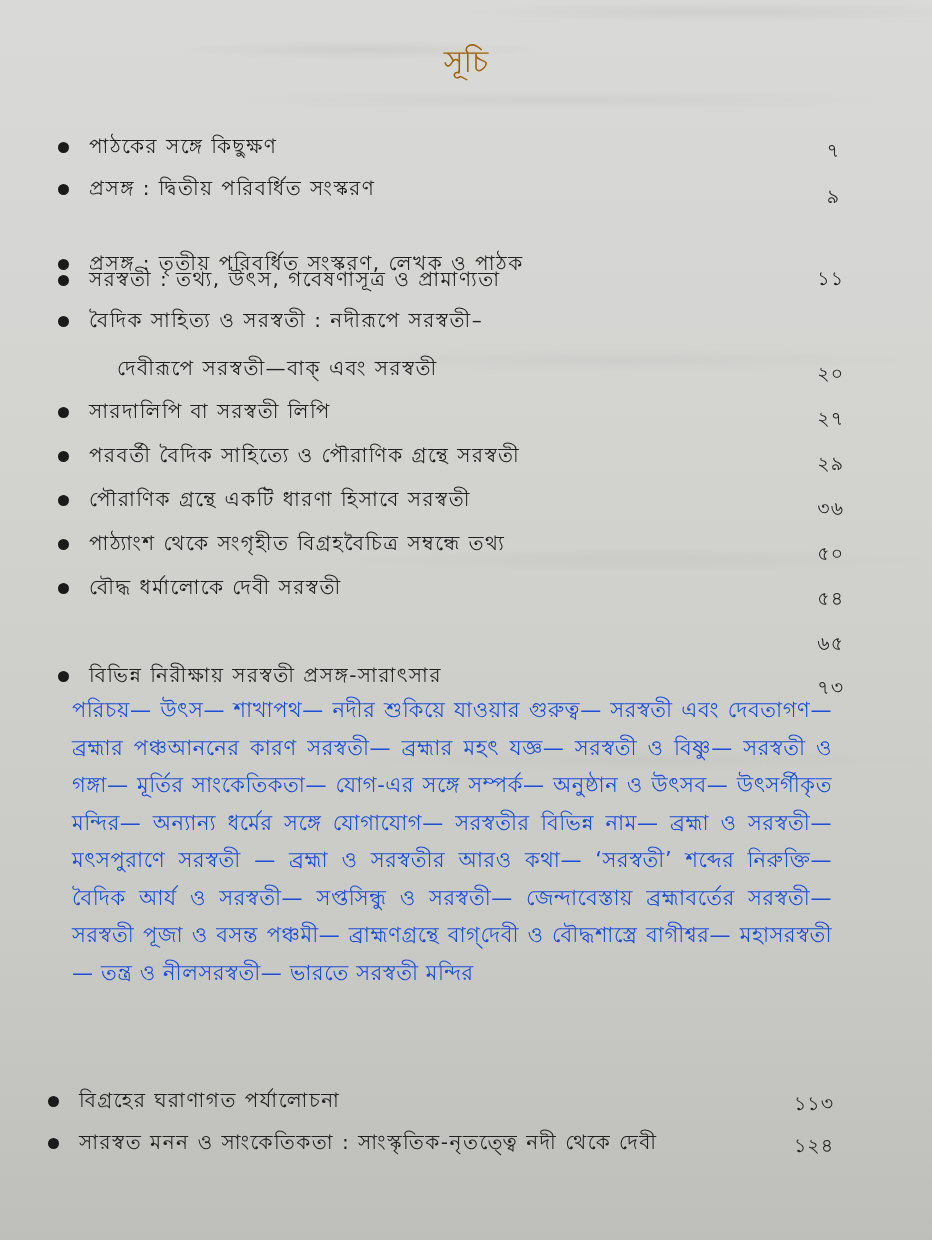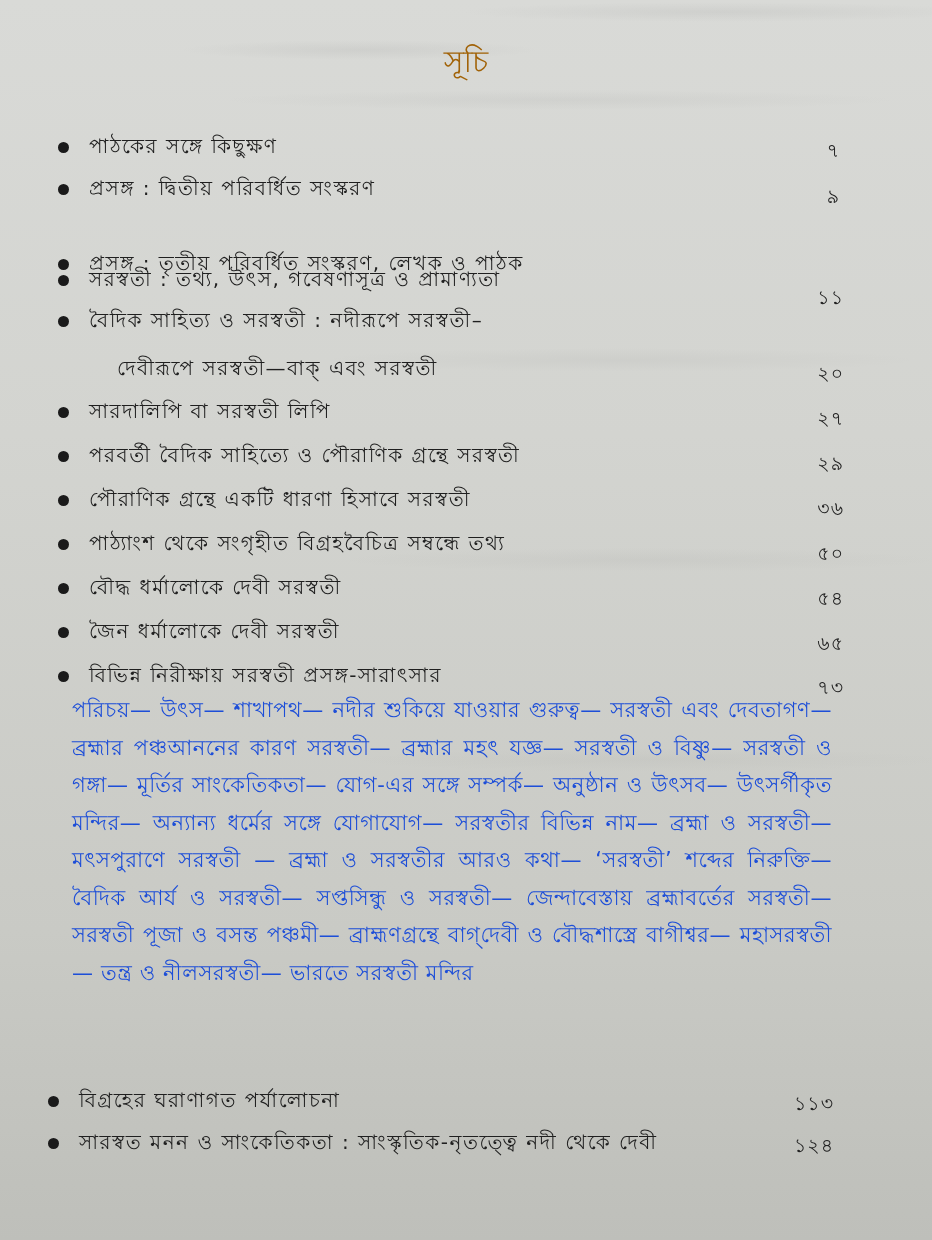--- a/index.html
+++ b/index.html
@@ -122,21 +122,21 @@
 
   <div class="entry" style="top:219px;margin-top:28px;">
     <span class="bullet"></span>
     <span class="entry-title">প্রসঙ্গ : তৃতীয় পরিবর্ধিত সংস্করণ, লেখক ও পাঠক</span>
   </div>
 
   <div class="entry" style="top:263px;">
     <span class="bullet"></span>
     <span class="entry-title">সরস্বতী : তথ্য, উৎস, গবেষণাসূত্র ও প্রামাণ্যতা</span>
   </div>
-  <div class="page-num" style="left:784px;top:280px;">১১</div>
+  <div class="page-num" style="left:784px;top:261px;">১১</div>
 
   <div class="entry" style="top:304px;">
     <span class="bullet"></span>
     <span class="entry-title">বৈদিক সাহিত্য ও সরস্বতী : নদীরূপে সরস্বতী–</span>
   </div>
   <div class="entry-cont" style="top:352px;">দেবীরূপে সরস্বতী—বাক্ এবং সরস্বতী</div>
   <div class="page-num" style="left:784px;top:356px;">২০</div>
 
   <div class="entry" style="top:395px;">
     <span class="bullet"></span>
@@ -161,24 +161,20 @@
     <span class="entry-title">পাঠ্যাংশ থেকে সংগৃহীত বিগ্রহবৈচিত্র সম্বন্ধে তথ্য</span>
   </div>
   <div class="page-num" style="left:784px;top:536px;">৫০</div>
 
   <div class="entry" style="top:571px;">
     <span class="bullet"></span>
     <span class="entry-title">বৌদ্ধ ধর্মালোকে দেবী সরস্বতী</span>
   </div>
   <div class="page-num" style="left:784px;top:581px;">৫৪</div>
 
-  <div class="entry" style="top:615px;">
-    <span class="bullet"></span>
-    <span class="entry-title">জৈন ধর্মালোকে দেবী সরস্বতী</span>
-  </div>
   <div class="page-num" style="left:784px;top:626px;">৬৫</div>
 
   <div class="entry" style="top:659px;">
     <span class="bullet"></span>
     <span class="entry-title">বিভিন্ন নিরীক্ষায় সরস্বতী প্রসঙ্গ-সারাৎসার</span>
   </div>
   <div class="page-num" style="left:784px;top:670px;">৭৩</div>
 
   <div class="subtopics">পরিচয়— উৎস— শাখাপথ— নদীর শুকিয়ে যাওয়ার গুরুত্ব— সরস্বতী এবং দেবতাগণ— ব্রহ্মার পঞ্চআননের কারণ সরস্বতী— ব্রহ্মার মহৎ যজ্ঞ— সরস্বতী ও বিষ্ণু— সরস্বতী ও গঙ্গা— মূর্তির সাংকেতিকতা— যোগ-এর সঙ্গে সম্পর্ক— অনুষ্ঠান ও উৎসব— উৎসর্গীকৃত মন্দির— অন্যান্য ধর্মের সঙ্গে যোগাযোগ— সরস্বতীর বিভিন্ন নাম— ব্রহ্মা ও সরস্বতী— মৎসপুরাণে সরস্বতী — ব্রহ্মা ও সরস্বতীর আরও কথা— ‘সরস্বতী’ শব্দের নিরুক্তি— বৈদিক আর্য ও সরস্বতী— সপ্তসিন্ধু ও সরস্বতী— জেন্দাবেস্তায় ব্রহ্মাবর্তের সরস্বতী— সরস্বতী পূজা ও বসন্ত পঞ্চমী— ব্রাহ্মণগ্রন্থে বাগ্‌দেবী ও বৌদ্ধশাস্ত্রে বাগীশ্বর— মহাসরস্বতী— তন্ত্র ও নীলসরস্বতী— ভারতে সরস্বতী মন্দির</div>
 

